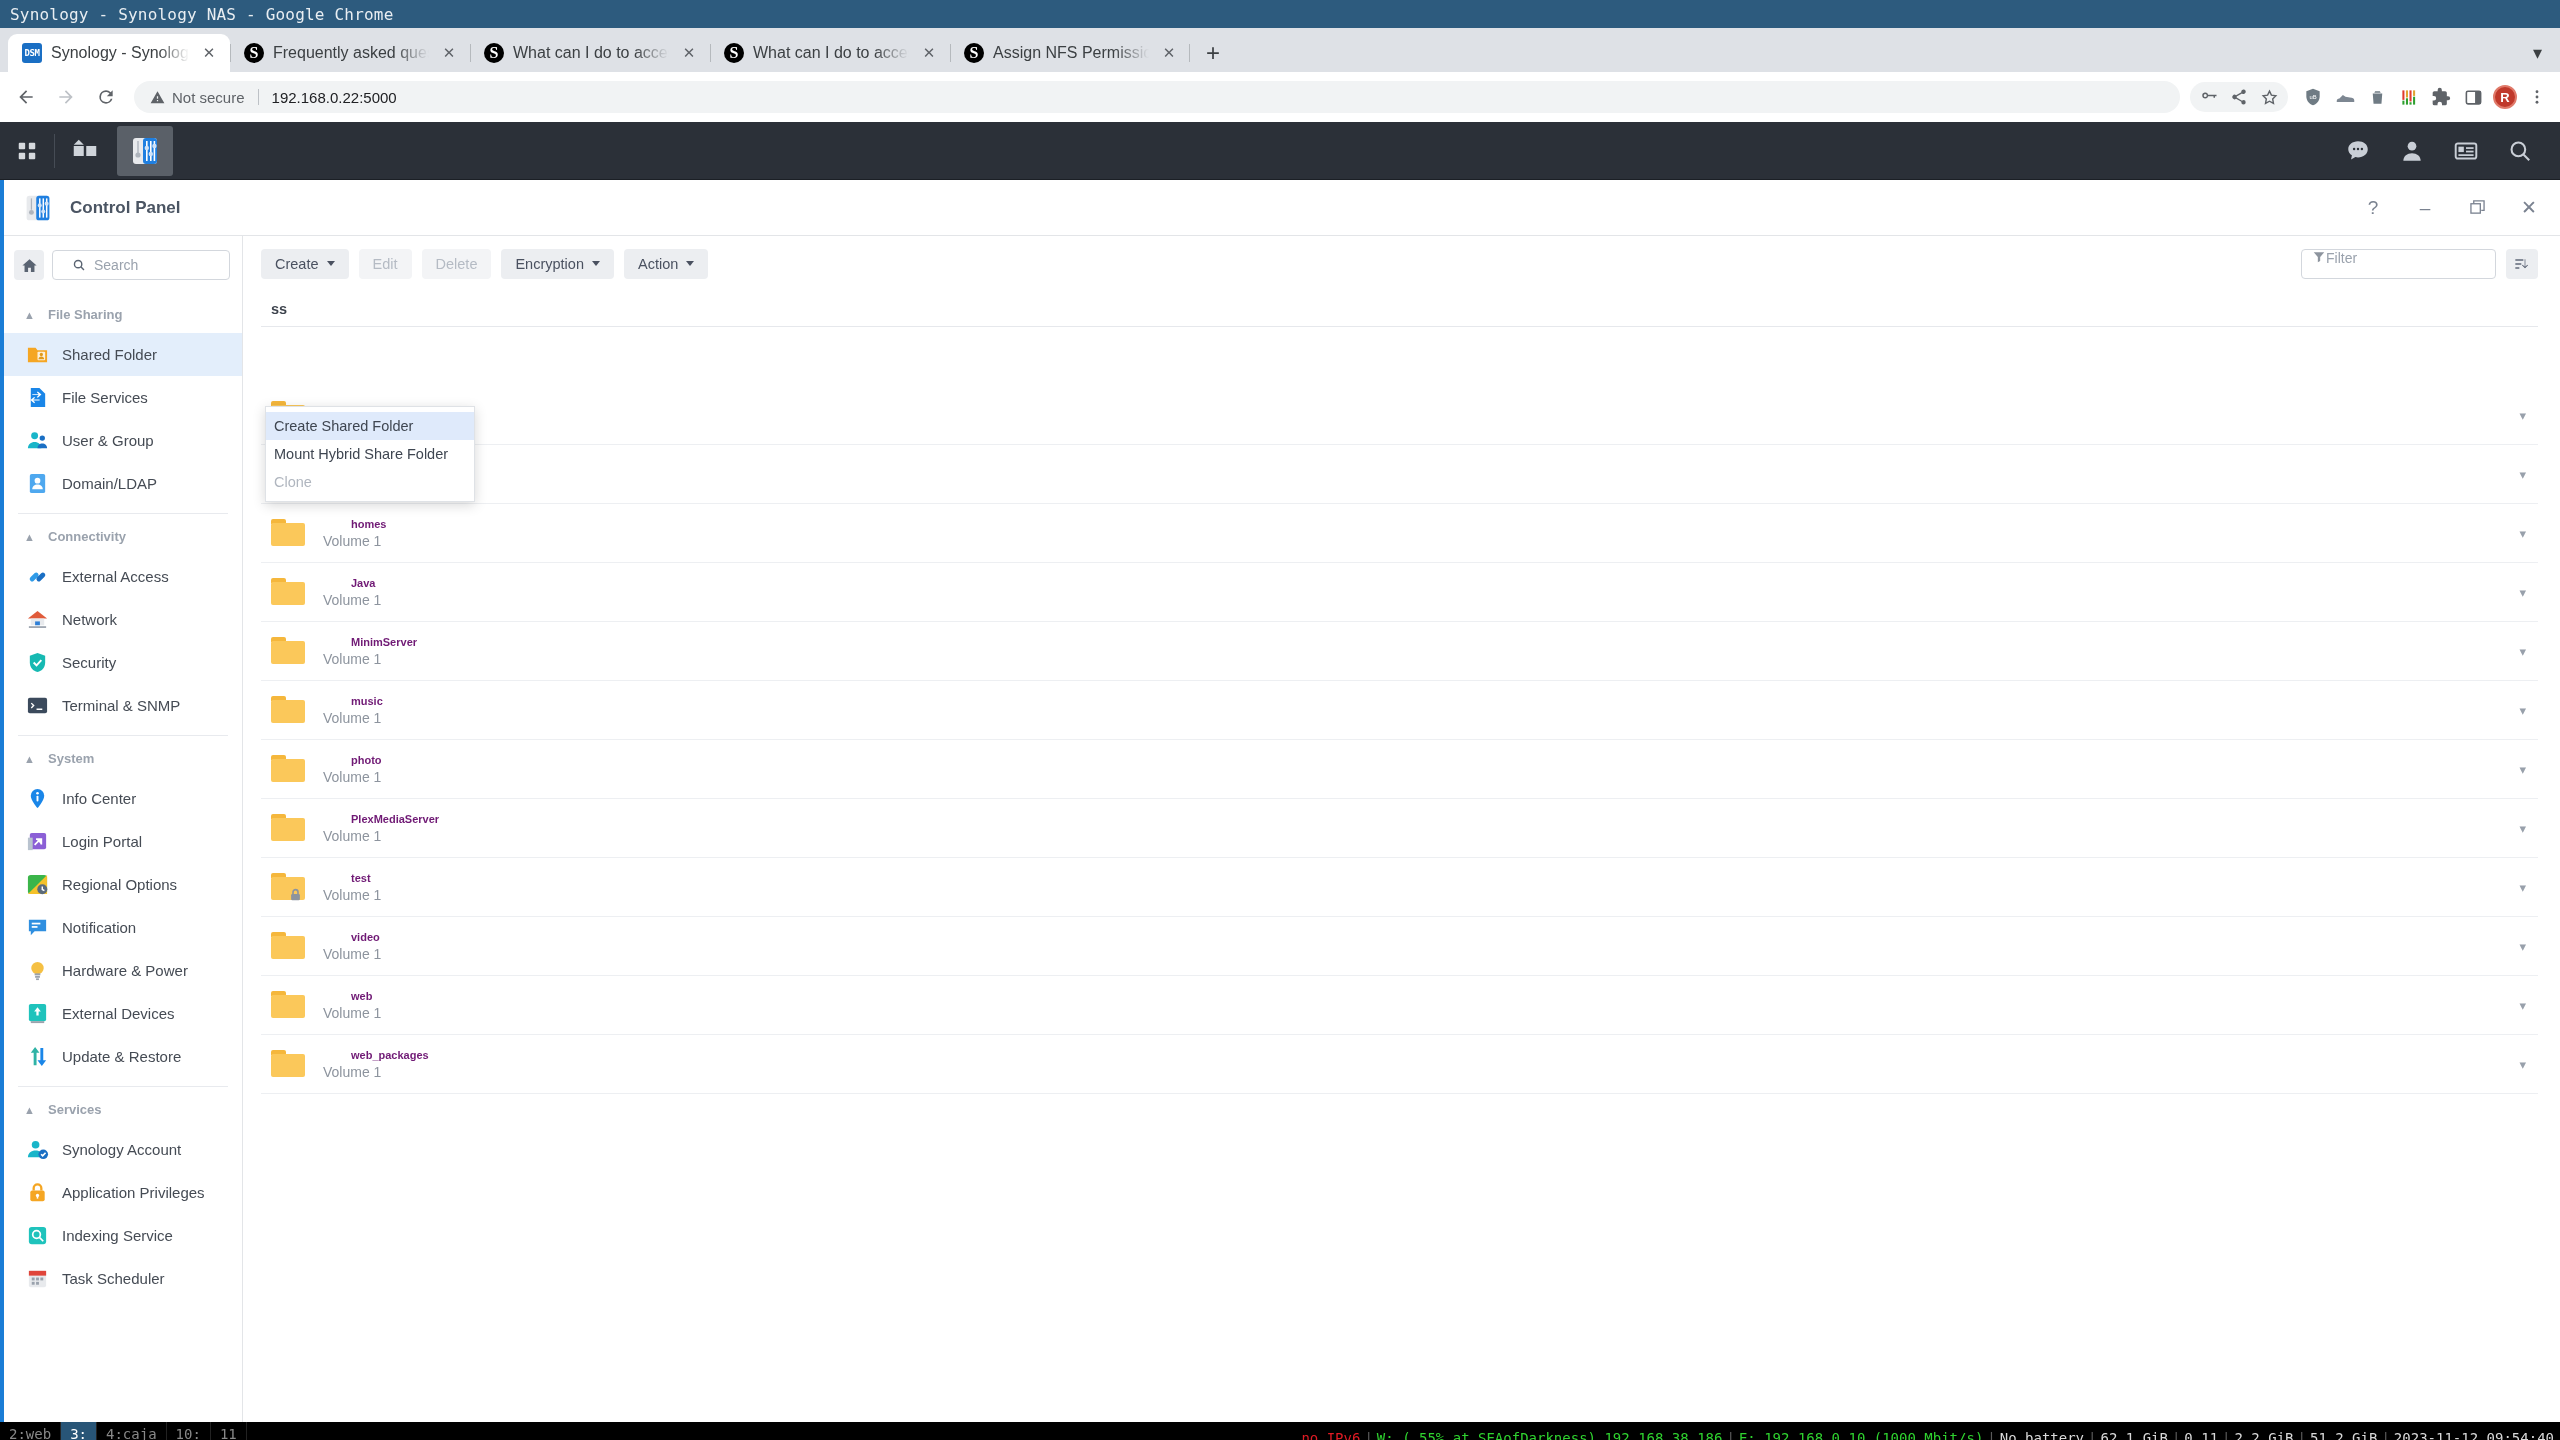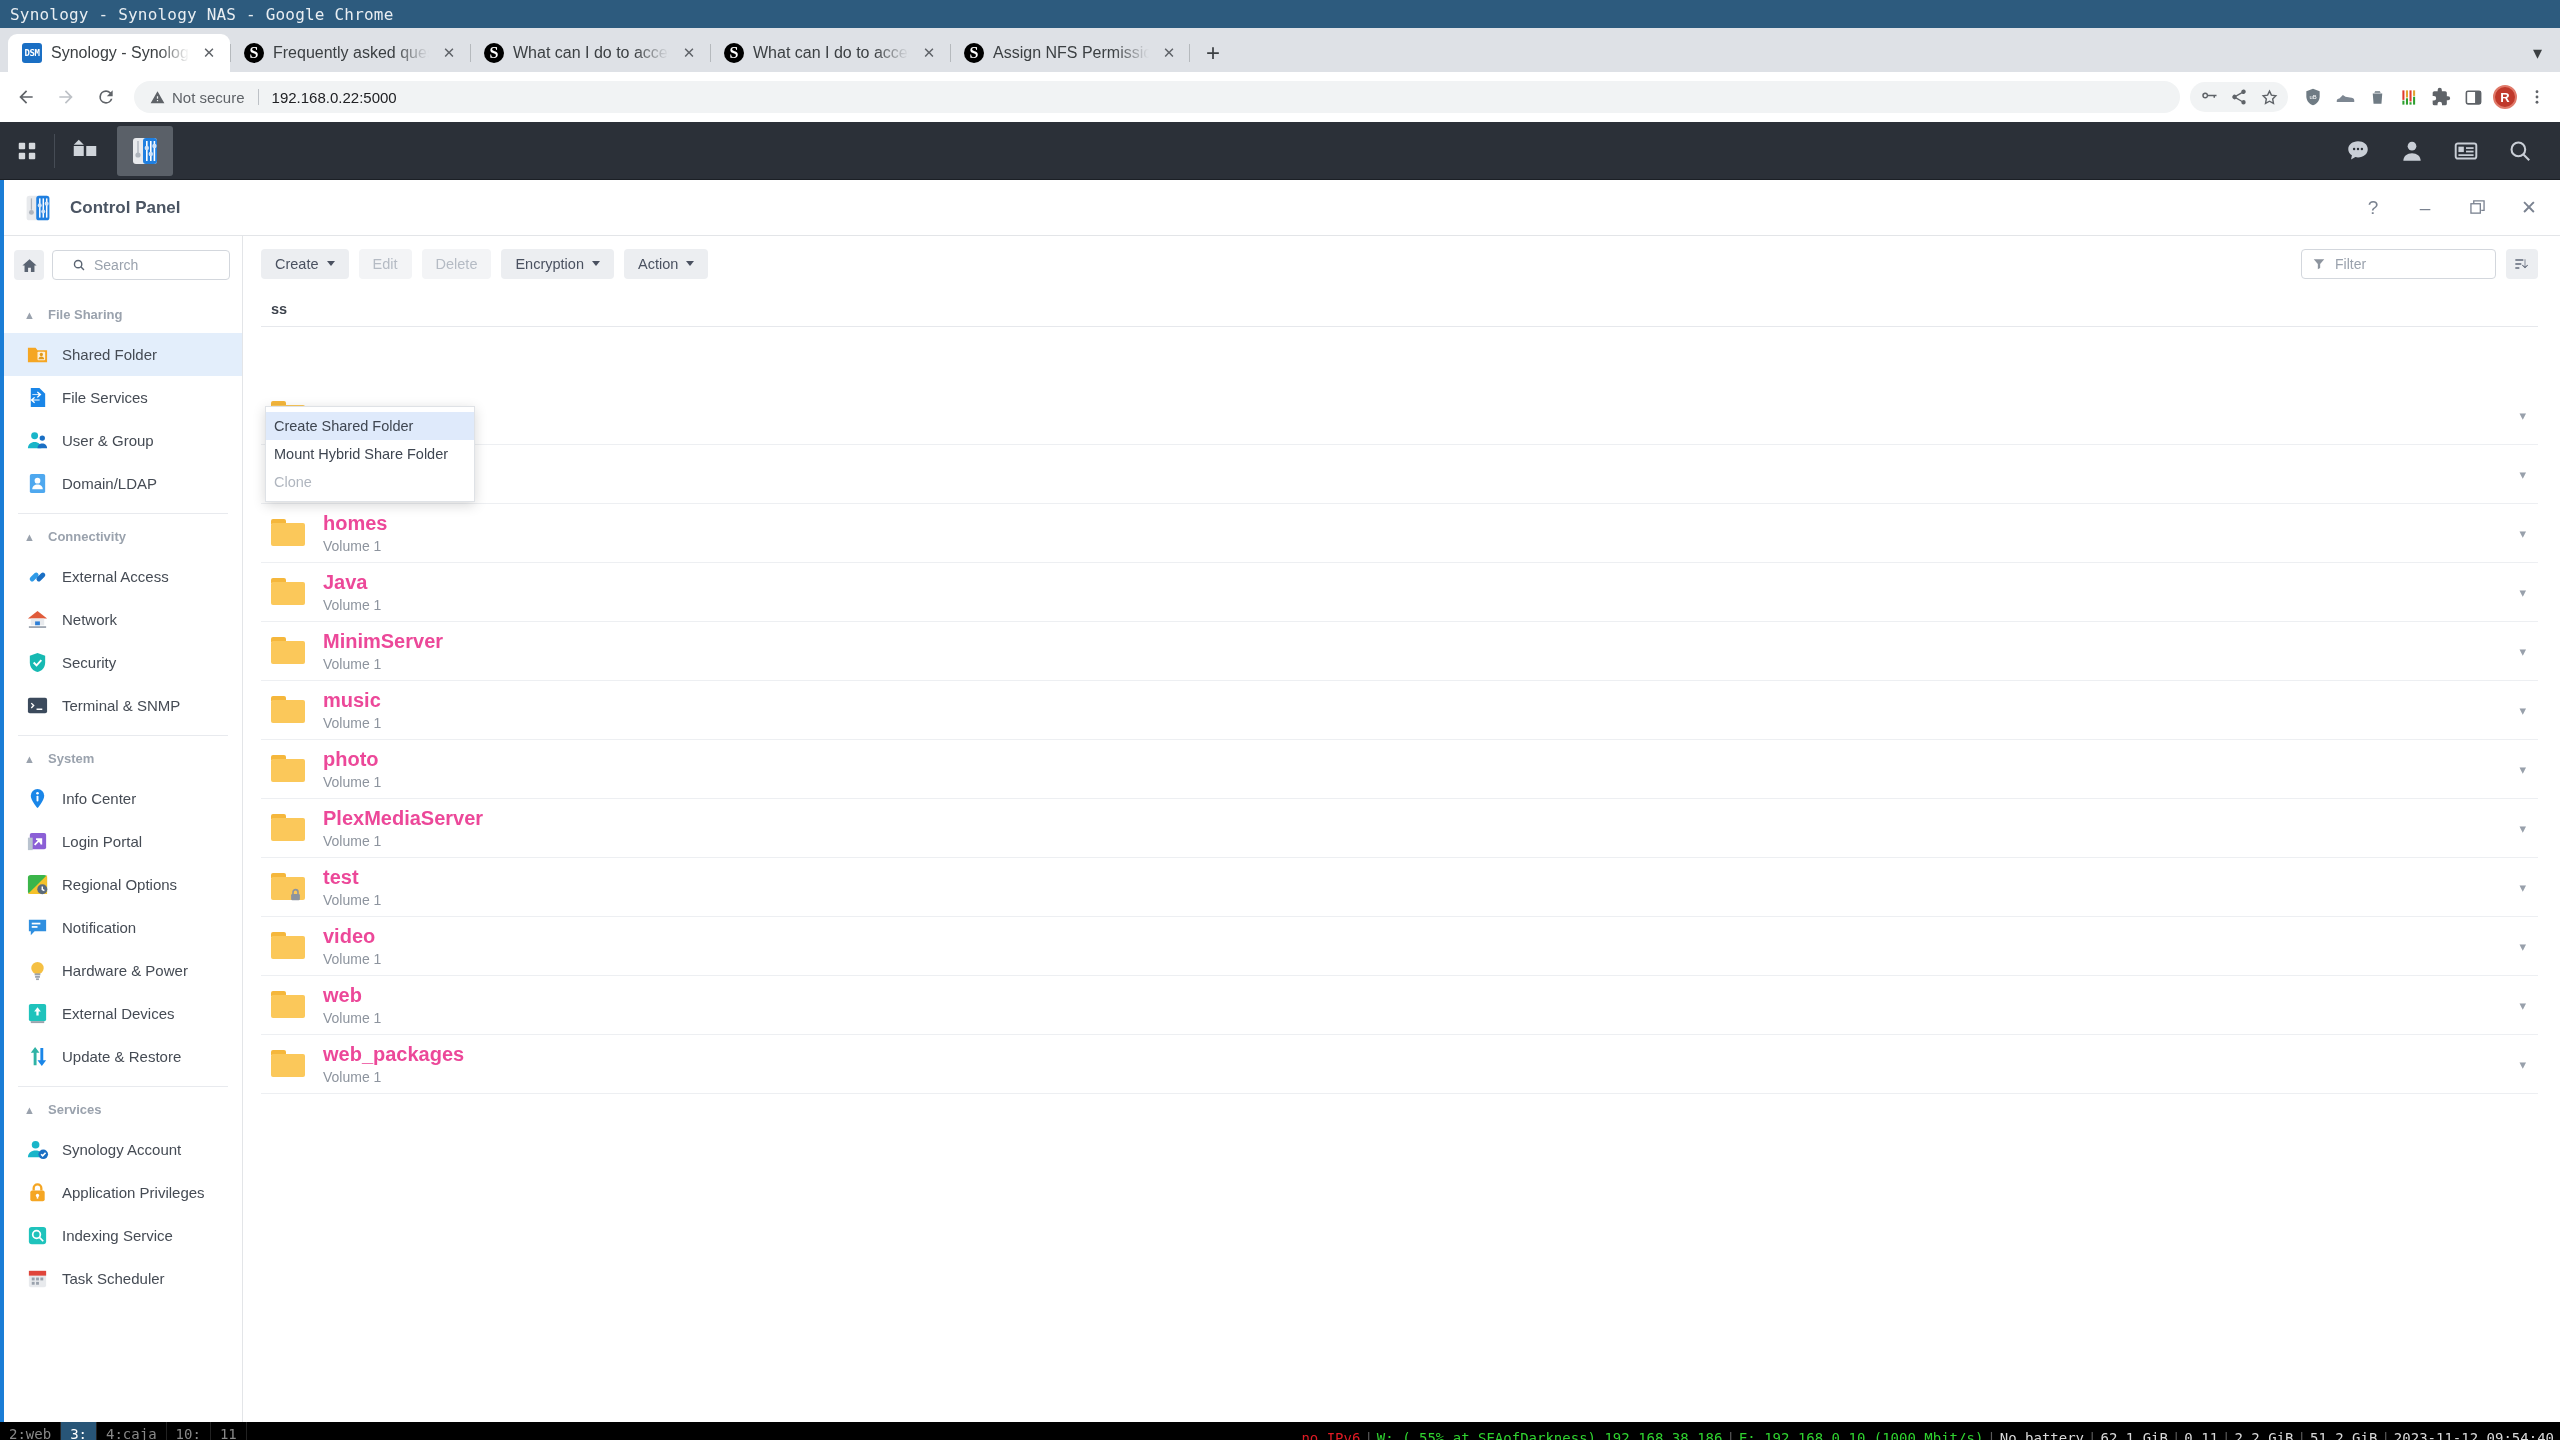--- a/index.html
+++ b/index.html
@@ -140,21 +140,21 @@
      gap:10px; position:relative; z-index:5;}
   .tbtn{ height:30px; padding:0 13px; border-radius:4px; background:#eceef1;
      color:#4a5160; font-size:14.5px; display:flex; align-items:center; gap:8px;
      border:1px solid transparent;}
   .tbtn.dis{ color:#b5bbc4; background:#f3f4f6; }
   .caret{ width:0;height:0;border-left:4.5px solid transparent;
      border-right:4.5px solid transparent;border-top:5px solid currentColor;
      display:inline-block;}
   .tb-spacer{ flex:1 1 auto; }
   .filter-box{ width:195px; height:30px; border:1px solid #d3d7dd; border-radius:4px;
-     display:flex; align-items:center; gap:9px; padding:0 10px; color:#9aa2ad;
+     display:flex; align-items:flex-start; padding:0 10px; color:#9aa2ad;
      font-size:14px;}
   .sortbtn{ width:32px;height:30px;border-radius:4px;background:#eceef1;
      display:flex;align-items:center;justify-content:center;color:#50586a;}
 
   
   .dropdown{ position:absolute; left:261px; top:226px; width:210px;
      background:#fff; border:1px solid #dfe2e6;
      box-shadow:0 3px 12px rgba(0,0,0,.16); padding:5px 0; z-index:40;}
   .dd-item{ height:28px; display:flex; align-items:center; padding-left:8px;
      font-size:14.5px; color:#3f4651;}
@@ -172,21 +172,21 @@
   .row:first-of-type{ }
   .row-ico{ width:34px;height:29px;flex:0 0 34px; margin-right:18px;
      position:relative;}
   .folder{ width:34px;height:27px; position:relative; }
   .folder .tabtop{ position:absolute;left:0;top:0;width:15px;height:5px;
      background:#f5b73c; border-radius:2px 2px 0 0;}
   .folder .bodyf{ position:absolute;left:0;top:4px;width:34px;height:23px;
      background:#fbc85a; border-radius:2px;}
   .lockbadge{ position:absolute; left:17px; top:14px; width:15px;height:15px;}
   .row-txt{ display:flex; flex-direction:column; gap:3px; }
-  .row-name{ font-size:20px; color:#ec4899; font-weight:bold;}
+  .row-name{ font-size:11px; color:#701a75; font-weight:bold;margin-left:28px;}
   .row-vol{ font-size:14px; color:#8d949e; }
   .row-chev{ margin-left:auto; margin-right:12px; color:#98a0ab; font-size:13px;}
 
   
   .statuslink{ position:absolute; left:0; bottom:0; height:22px;
      background:#f1f3f4; color:#3c4043; font-size:14px;
      display:flex; align-items:center; padding:0 9px; z-index:60;
      border-top-right-radius:2px;}
 
   

